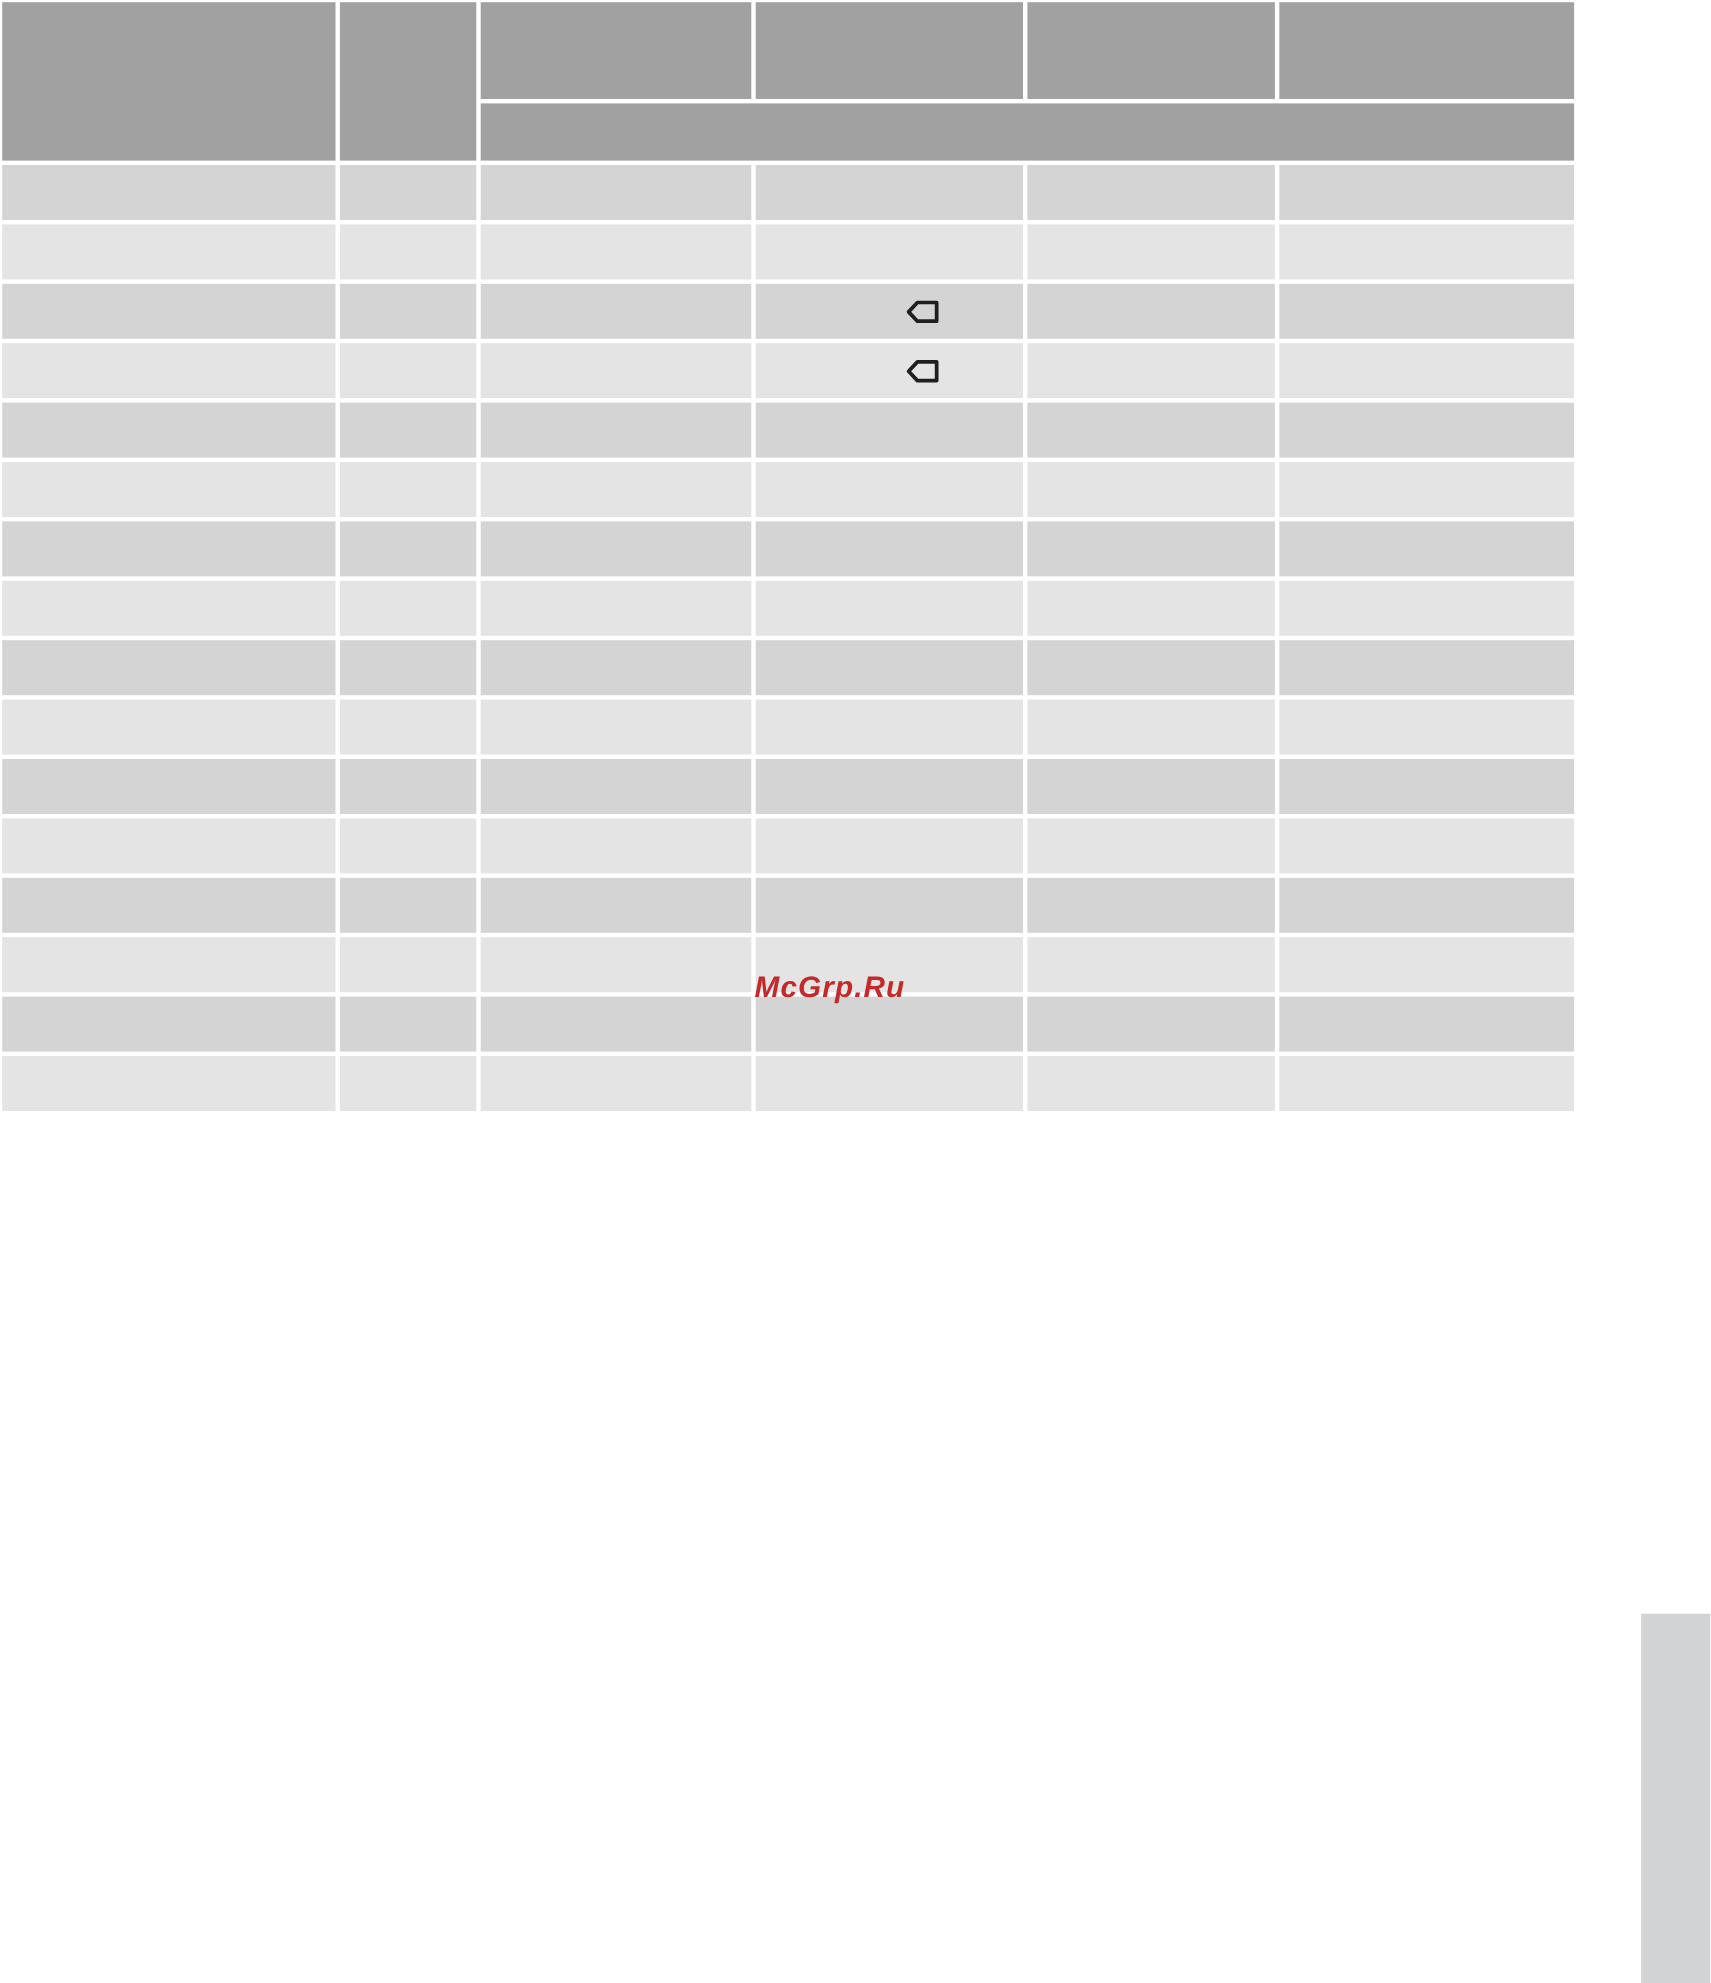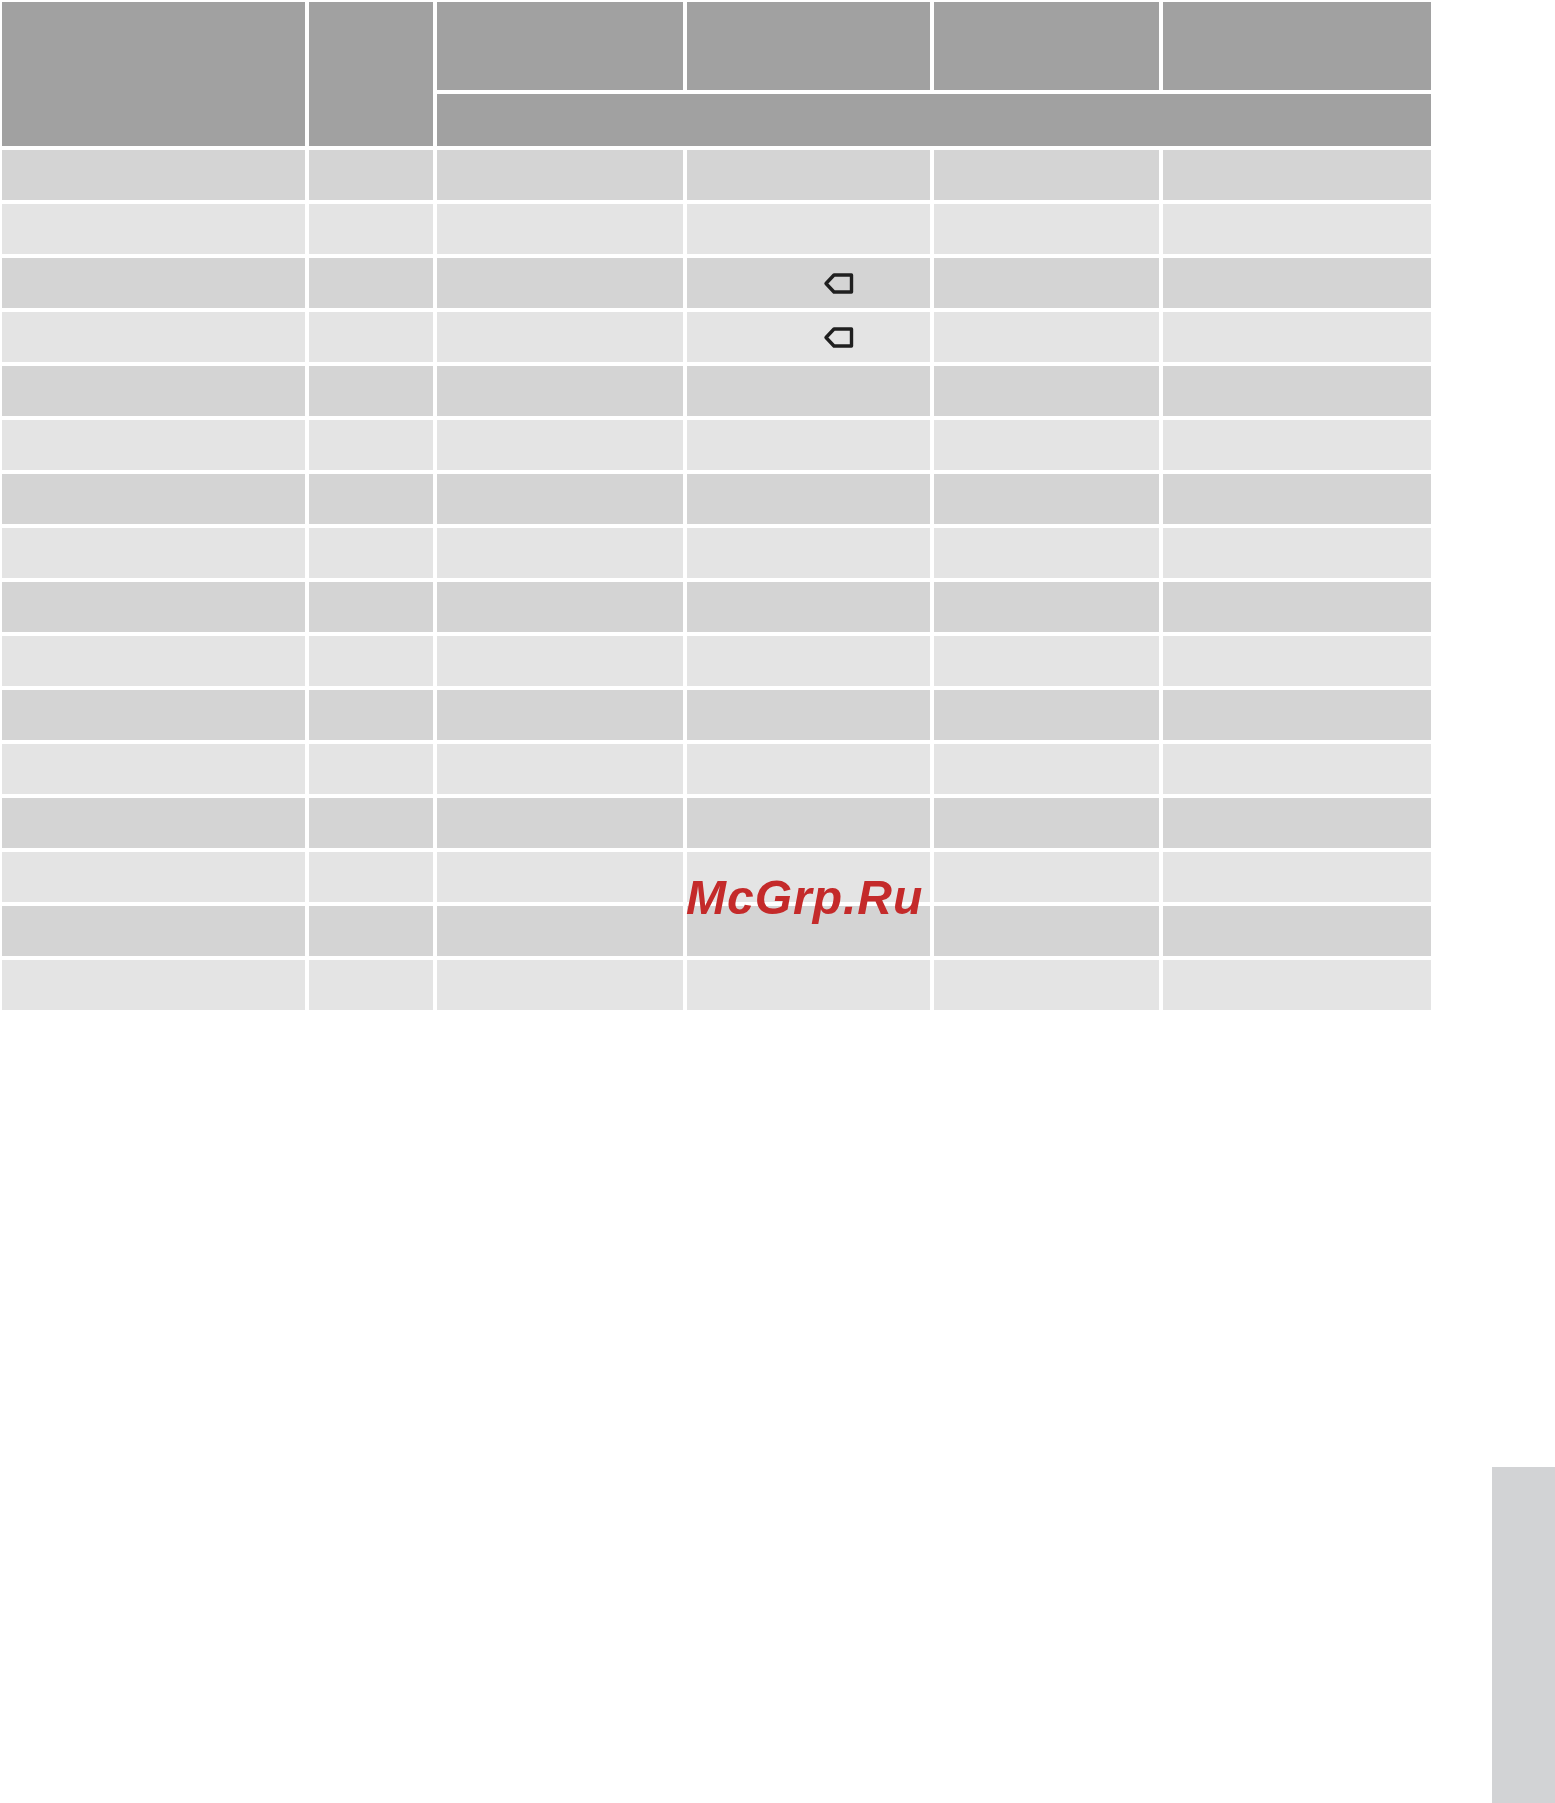--- a/index.html
+++ b/index.html
@@ -49,21 +49,21 @@
   .icon-wrap {
     display: inline-block;
     transform: translateX(30px);
     line-height: 0;
   }
   .icon-wrap svg { display: block; }
   .watermark {
     position: absolute;
     left: 686px;
     top: 877px;
-    font-size: 48px;
+    font-size: 27px;
     line-height: 41px;
     font-style: italic;
     font-weight: 600;
     letter-spacing: 1px;
     color: var(--watermark-color);
     white-space: nowrap;
   }
   .scrollbar-thumb {
     position: absolute;
     left: 1492px;

